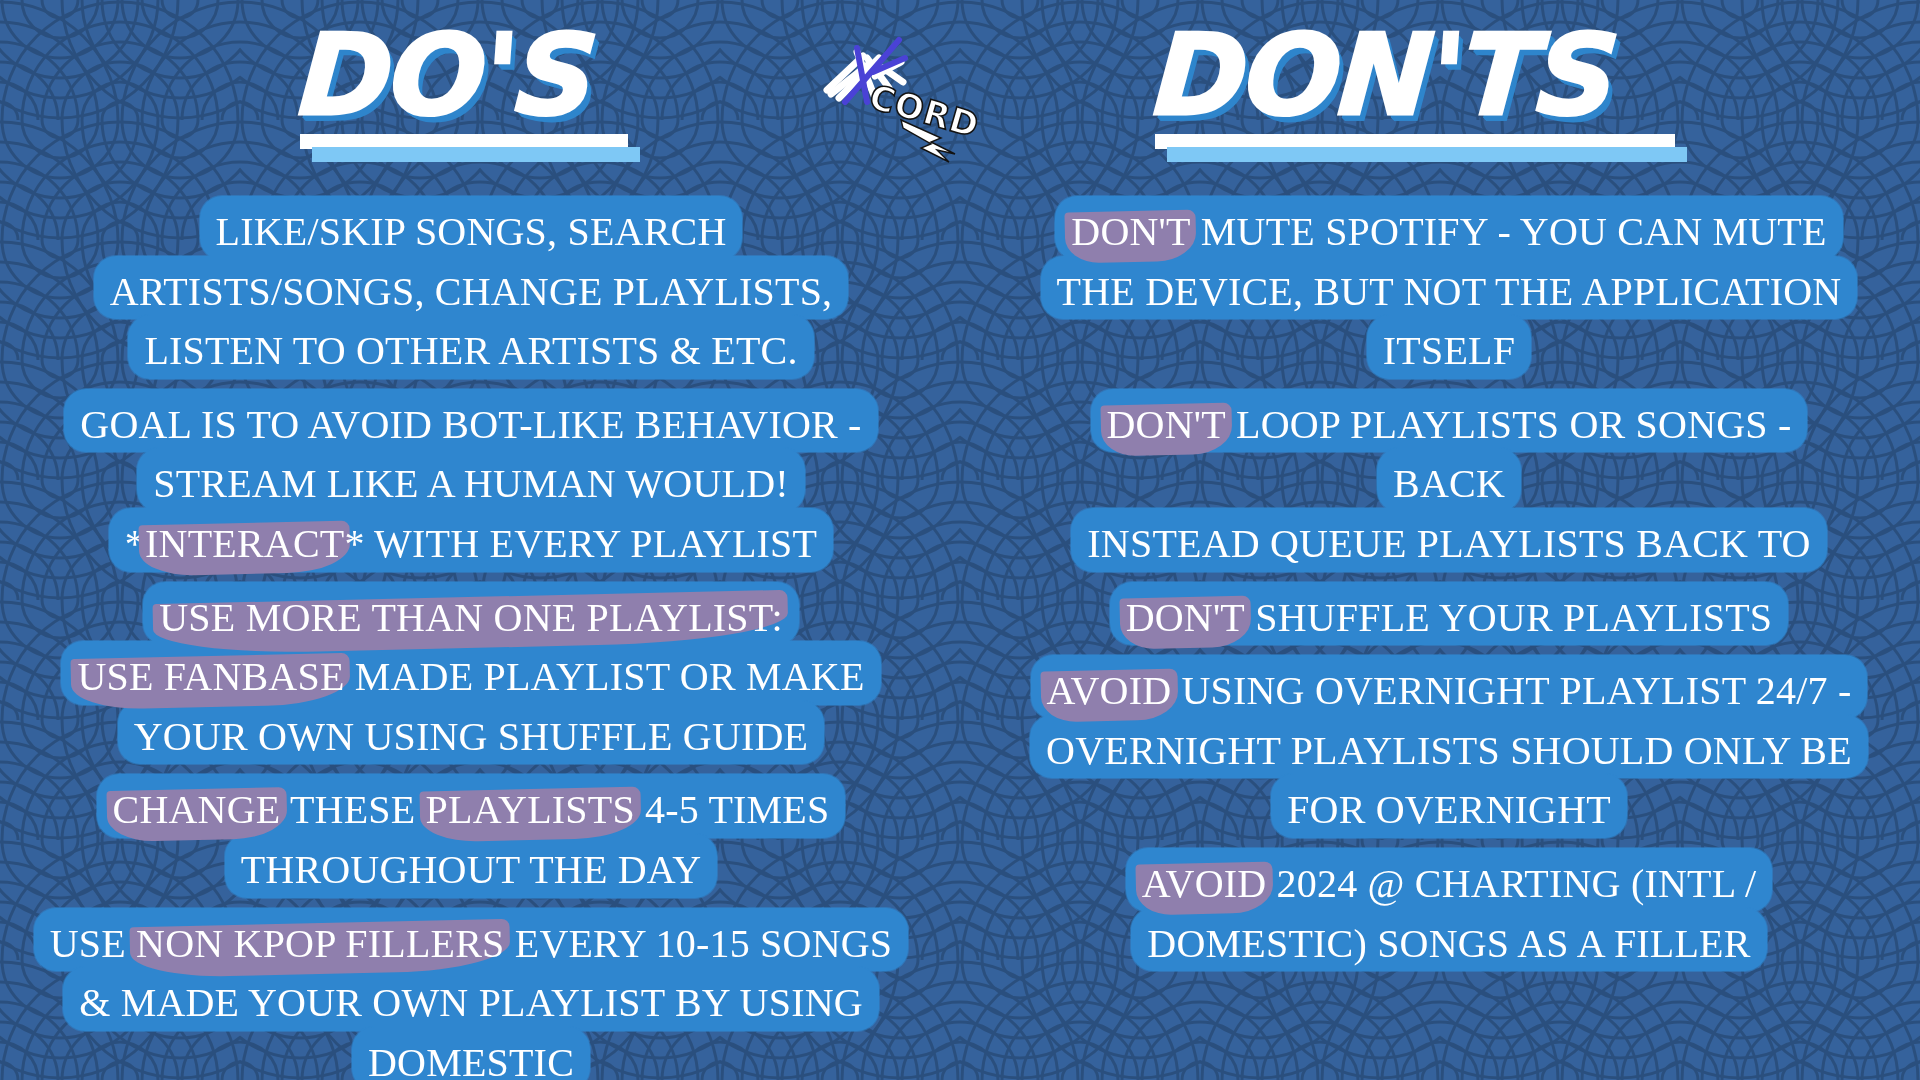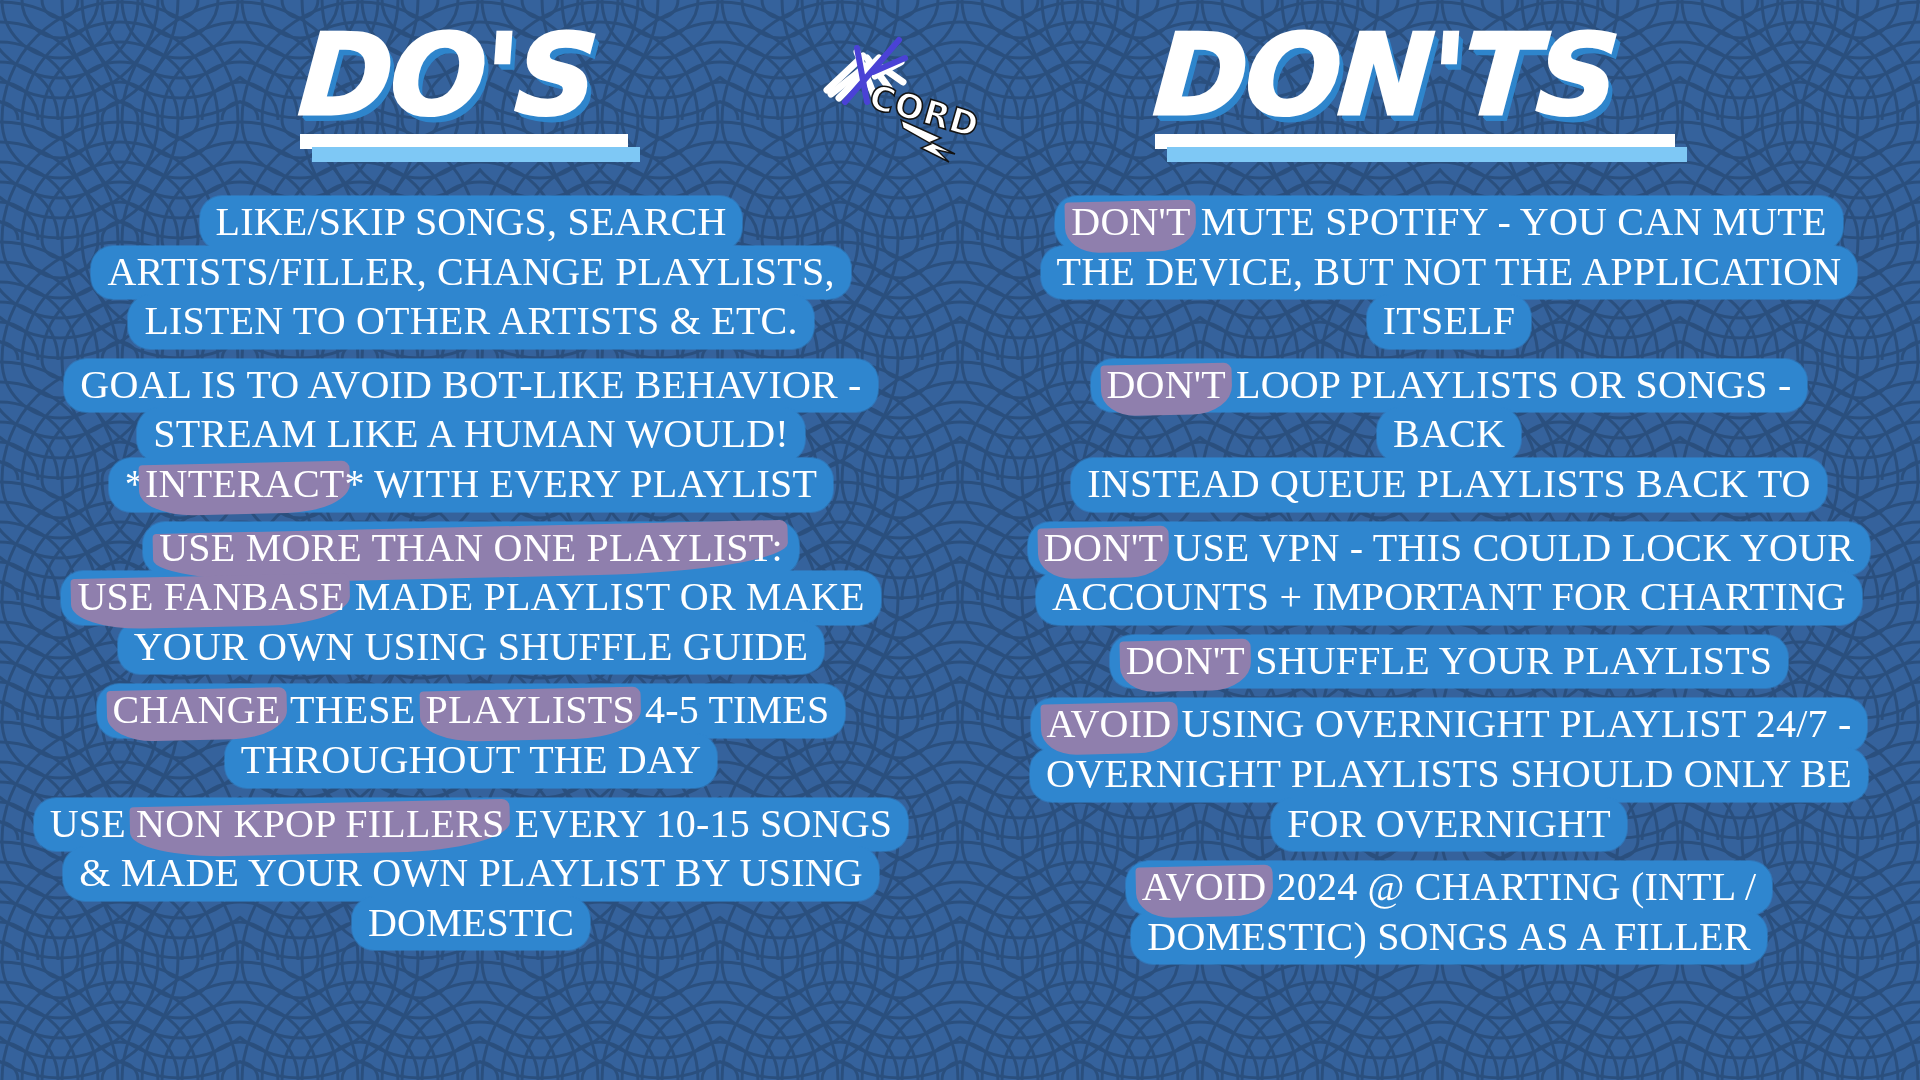--- a/index.html
+++ b/index.html
@@ -108,21 +108,21 @@
     display: block;
     font-size: 40px;
     line-height: 1.14;
     color: #ffffff;
     letter-spacing: 0.2px;
     white-space: nowrap;
   }
   .line .tape {
     display: inline-block;
     position: relative;
-    padding: 3px 16px 5px 16px;
+    padding: 13px 16px 5px 16px;
     background: #2f86cf;
     border-radius: 22px;
     box-shadow: 0 0 0 1px rgba(47,134,207,0.55);
   }
   .line .tape > span { position: relative; z-index: 3; }
 
   
   .hl {
     position: relative;
     display: inline-block;
@@ -238,21 +238,21 @@
         <g transform="translate(96,92)">
           <path d="M0 0 L40 18 L30 22 L54 34 L36 30 L48 42 L20 28 L30 24 L2 8 Z" fill="#ffffff" stroke="#121212" stroke-width="1.4"></path>
         </g>
       </svg>
     </div>
   </div>
 
   <div id="col-dos" class="column">
       <div class="block">
         <div class="line"><span class="tape"><span>LIKE/SKIP SONGS, SEARCH</span></span></div>
-        <div class="line"><span class="tape"><span>ARTISTS/FILLER, CHANGE PLAYLISTS,</span></span></div>
+        <div class="line"><span class="tape"><span>ARTISTS/SONGS, CHANGE PLAYLISTS,</span></span></div>
         <div class="line"><span class="tape"><span>LISTEN TO OTHER ARTISTS &amp; ETC.</span></span></div>
       </div>
       <div class="block">
         <div class="line"><span class="tape"><span>GOAL IS TO AVOID BOT-LIKE BEHAVIOR -</span></span></div>
         <div class="line"><span class="tape"><span>STREAM LIKE A HUMAN WOULD!</span></span></div>
         <div class="line"><span class="tape"><span>*</span><span class="hl">INTERACT</span><span>* WITH EVERY PLAYLIST</span></span></div>
       </div>
       <div class="block">
         <div class="line"><span class="tape"><span class="hl">USE MORE THAN ONE PLAYLIST:</span></span></div>
         <div class="line"><span class="tape"><span class="hl">USE FANBASE</span><span> MADE PLAYLIST OR MAKE</span></span></div>
@@ -274,24 +274,20 @@
         <div class="line"><span class="tape"><span class="hl">DON'T</span><span> MUTE SPOTIFY - YOU CAN MUTE</span></span></div>
         <div class="line"><span class="tape"><span>THE DEVICE, BUT NOT THE APPLICATION</span></span></div>
         <div class="line"><span class="tape"><span>ITSELF</span></span></div>
       </div>
       <div class="block">
         <div class="line"><span class="tape"><span class="hl">DON'T</span><span> LOOP PLAYLISTS OR SONGS -</span></span></div>
         <div class="line"><span class="tape"><span>BACK</span></span></div>
         <div class="line"><span class="tape"><span>INSTEAD QUEUE PLAYLISTS BACK TO</span></span></div>
       </div>
       <div class="block">
-        <div class="line"><span class="tape"><span class="hl">DON'T</span><span> USE VPN - THIS COULD LOCK YOUR</span></span></div>
-        <div class="line"><span class="tape"><span>ACCOUNTS + IMPORTANT FOR CHARTING</span></span></div>
-      </div>
-      <div class="block">
         <div class="line"><span class="tape"><span class="hl">DON'T</span><span> SHUFFLE YOUR PLAYLISTS</span></span></div>
       </div>
       <div class="block">
         <div class="line"><span class="tape"><span class="hl">AVOID</span><span> USING OVERNIGHT PLAYLIST 24/7 -</span></span></div>
         <div class="line"><span class="tape"><span>OVERNIGHT PLAYLISTS SHOULD ONLY BE</span></span></div>
         <div class="line"><span class="tape"><span>FOR OVERNIGHT</span></span></div>
       </div>
       <div class="block">
         <div class="line"><span class="tape"><span class="hl">AVOID</span><span> 2024 @ CHARTING (INTL /</span></span></div>
         <div class="line"><span class="tape"><span>DOMESTIC) SONGS AS A FILLER</span></span></div>

